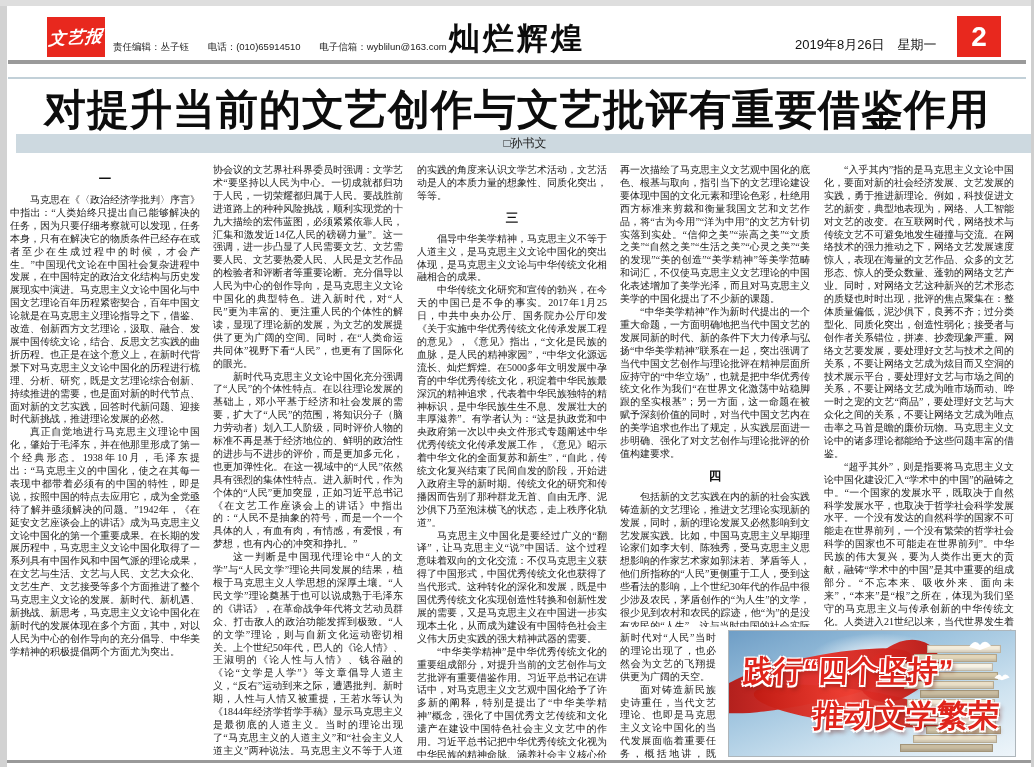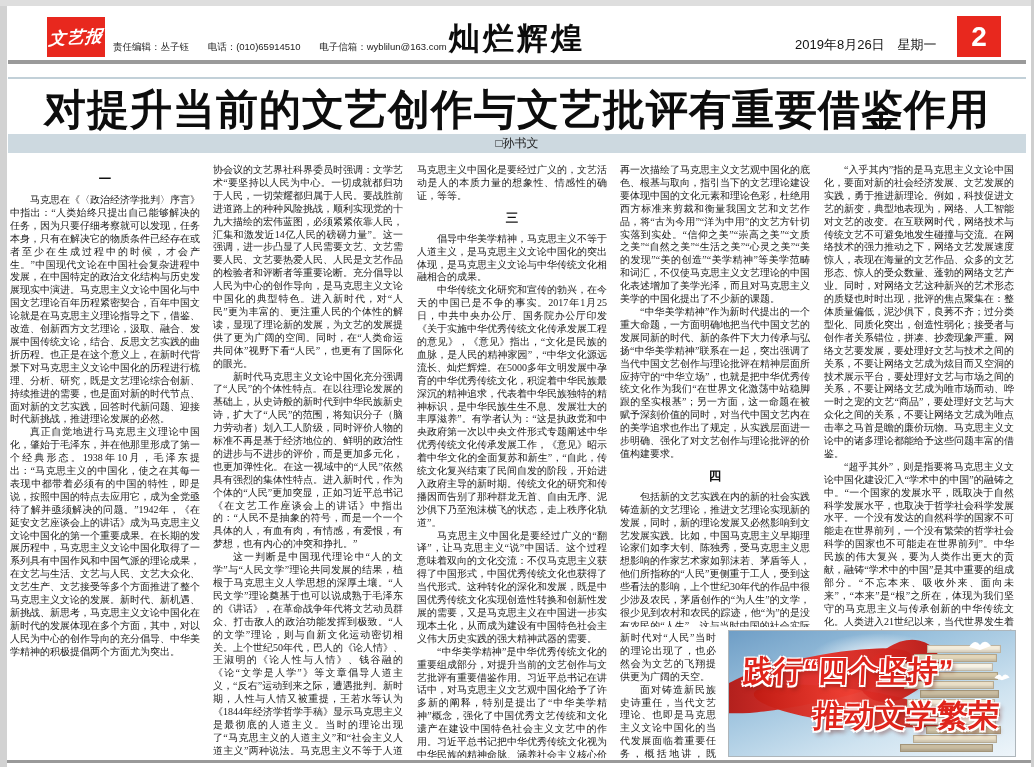--- a/index.html
+++ b/index.html
@@ -24,21 +24,21 @@
   .pagenum{position:absolute;left:957px;top:16px;width:44px;height:41px;background:var(--brand-red,#e8281e);
         color:#fff;font-size:28px;font-weight:bold;display:flex;align-items:center;justify-content:center;
         font-family:"Liberation Sans",sans-serif;}
   .rule{position:absolute;}
   .header-rule{left:8px;width:1018px;top:60px;height:3.5px;background:#9a9a9a;}
   .headline-rule{left:8px;width:1018px;top:77px;height:2px;background:#c2d0d8;}
   .bottom-rule{left:0;width:1034px;top:760px;height:2.5px;background:#999;}
 
   h1{position:absolute;left:0;right:0;top:82px;margin:0;text-align:center;font-size:42px;
         font-weight:900;color:#0d0d0d;letter-spacing:1px;font-family:"Liberation Sans",sans-serif;}
-  .byline-bar{position:absolute;left:8px;width:1018px;top:134px;height:19px;background:var(--byline-bg,#cdd9e0);
+  .byline-bar{position:absolute;left:16px;width:1018px;top:134px;height:19px;background:var(--byline-bg,#cdd9e0);
         display:flex;align-items:center;justify-content:center;font-size:12px;color:#222;
         font-family:"Liberation Sans",sans-serif;}
 
   
   main{position:absolute;left:0;top:164px;width:1034px;height:596px;}
   .col{position:absolute;top:0;width:190px;height:594px;overflow:hidden;}
   .col:nth-child(1){left:10px;}
   .col:nth-child(2){left:213px;}
   .col:nth-child(3){left:417px;}
   .col:nth-child(4){left:620px;}
@@ -114,27 +114,27 @@
       <div class="col">
         <div class="col-main">
           <h3>一</h3>
           <p class="ind">马克思在《〈政治经济学批判〉序言》中指出：“人类始终只提出自己能够解决的任务，因为只要仔细考察就可以发现，任务本身，只有在解决它的物质条件已经存在或者至少在生成过程中的时候，才会产生。”中国现代文论在中国社会复杂进程中发展，在中国特定的政治文化结构与历史发展现实中演进。马克思主义文论中国化与中国文艺理论百年历程紧密契合，百年中国文论就是在马克思主义理论指导之下，借鉴、改造、创新西方文艺理论，汲取、融合、发展中国传统文论，结合、反思文艺实践的曲折历程。也正是在这个意义上，在新时代背景下对马克思主义文论中国化的历程进行梳理、分析、研究，既是文艺理论综合创新、持续推进的需要，也是面对新的时代节点、面对新的文艺实践，回答时代新问题、迎接时代新挑战，推进理论发展的必然。</p>
           <p class="ind">真正自觉地进行马克思主义理论中国化，肇始于毛泽东，并在他那里形成了第一个经典形态。1938年10月，毛泽东提出：“马克思主义的中国化，使之在其每一表现中都带着必须有的中国的特性，即是说，按照中国的特点去应用它，成为全党亟待了解并亟须解决的问题。”1942年，《在延安文艺座谈会上的讲话》成为马克思主义文论中国化的第一个重要成果。在长期的发展历程中，马克思主义文论中国化取得了一系列具有中国作风和中国气派的理论成果，在文艺与生活、文艺与人民、文艺大众化、文艺生产、文艺接受等多个方面推进了整个马克思主义文论的发展。新时代、新机遇、新挑战、新思考，马克思主义文论中国化在新时代的发展体现在多个方面，其中，对以人民为中心的创作导向的充分倡导、中华美学精神的积极提倡两个方面尤为突出。</p>
         </div>
       </div>
       <div class="col">
         <div class="col-main">
           <p class="noind">协会议的文艺界社科界委员时强调：文学艺术“要坚持以人民为中心。一切成就都归功于人民，一切荣耀都归属于人民。要战胜前进道路上的种种风险挑战，顺利实现党的十九大描绘的宏伟蓝图，必须紧紧依靠人民，汇集和激发近14亿人民的磅礴力量”。这一强调，进一步凸显了人民需要文艺、文艺需要人民、文艺要热爱人民、人民是文艺作品的检验者和评断者等重要论断。充分倡导以人民为中心的创作导向，是马克思主义文论中国化的典型特色。进入新时代，对“人民”更为丰富的、更注重人民的个体性的解读，显现了理论新的发展，为文艺的发展提供了更为广阔的空间。同时，在“人类命运共同体”视野下看“人民”，也更有了国际化的眼光。</p>
-          <p class="ind">新时代马克思主义文论中国化充分强调了“人民”的个体性特点。在以往理论发展的基础上，从史诗般的新时代到中华民族新史诗，扩大了“人民”的范围，将知识分子（脑力劳动者）划入工人阶级，同时评价人物的标准不再是基于经济地位的、鲜明的政治性的进步与不进步的评价，而是更加多元化，也更加弹性化。在这一视域中的“人民”依然具有强烈的集体性特点。进入新时代，作为个体的“人民”更加突显，正如习近平总书记《在文艺工作座谈会上的讲话》中指出的：“人民不是抽象的符号，而是一个一个具体的人，有血有肉，有情感，有爱恨，有梦想，也有内心的冲突和挣扎。”</p>
+          <p class="ind">新时代马克思主义文论中国化充分强调了“人民”的个体性特点。在以往理论发展的基础上，邓小平基于经济和社会发展的需要，扩大了“人民”的范围，将知识分子（脑力劳动者）划入工人阶级，同时评价人物的标准不再是基于经济地位的、鲜明的政治性的进步与不进步的评价，而是更加多元化，也更加弹性化。在这一视域中的“人民”依然具有强烈的集体性特点。进入新时代，作为个体的“人民”更加突显，正如习近平总书记《在文艺工作座谈会上的讲话》中指出的：“人民不是抽象的符号，而是一个一个具体的人，有血有肉，有情感，有爱恨，有梦想，也有内心的冲突和挣扎。”</p>
           <p class="ind">这一判断是中国现代理论中“人的文学”与“人民文学”理论共同发展的结果，植根于马克思主义人学思想的深厚土壤。“人民文学”理论奠基于也可以说成熟于毛泽东的《讲话》，在革命战争年代将文艺动员群众、打击敌人的政治功能发挥到极致。“人的文学”理论，则与自新文化运动密切相关。上个世纪50年代，巴人的《论人情》、王淑明的《论人性与人情》、钱谷融的《论“文学是人学”》等文章倡导人道主义，“反右”运动到来之际，遭遇批判。新时期，人性与人情又被重提，王若水等认为《1844年经济学哲学手稿》显示马克思主义是最彻底的人道主义。当时的理论出现了“马克思主义的人道主义”和“社会主义人道主义”两种说法。马克思主义不等于人道主义，两者虽都以寻求人的自由和人类解放为最高的鹄的，但实现这一目标的路径却不同，前者努力改造制度，讲制度的重组；后者努力改造自身，讲个人的解放。马克思主义人学思想的提出与深化，推进了中国马克思主义文论以人民为中心这一理论的深度，体现为：将人的全面发展作为文学艺术活动的出发点、落脚点与着眼点，从人</p>
         </div>
       </div>
       <div class="col">
         <div class="col-main">
-          <p class="noind">马克思主义中国化是要经过广义的，文艺活动是人的本质力量的想象性、情感性的确证，等等。</p>
+          <p class="noind">的实践的角度来认识文学艺术活动，文艺活动是人的本质力量的想象性、同质化突出，等等。</p>
           <h3>三</h3>
           <p class="ind">倡导中华美学精神，马克思主义不等于人道主义，是马克思主义文论中国化的突出体现，是马克思主义文论与中华传统文化相融相合的成果。</p>
           <p class="ind">中华传统文化研究和宣传的勃兴，在今天的中国已是不争的事实。2017年1月25日，中共中央办公厅、国务院办公厅印发《关于实施中华优秀传统文化传承发展工程的意见》，《意见》指出，“文化是民族的血脉，是人民的精神家园”，“中华文化源远流长、灿烂辉煌。在5000多年文明发展中孕育的中华优秀传统文化，积淀着中华民族最深沉的精神追求，代表着中华民族独特的精神标识，是中华民族生生不息、发展壮大的丰厚滋养”。有学者认为：“这是执政党和中央政府第一次以中央文件形式专题阐述中华优秀传统文化传承发展工作，《意见》昭示着中华文化的全面复苏和新生”，“自此，传统文化复兴结束了民间自发的阶段，开始进入政府主导的新时期。传统文化的研究和传播因而告别了那种群龙无首、自由无序、泥沙俱下乃至泡沫横飞的状态，走上秩序化轨道”。</p>
           <p class="ind">马克思主义中国化是要经过广义的“翻译”，让马克思主义“说”中国话。这个过程意味着双向的文化交流：不仅马克思主义获得了中国形式，中国优秀传统文化也获得了当代形式。这种转化的深化和发展，既是中国优秀传统文化实现创造性转换和创新性发展的需要，又是马克思主义在中国进一步实现本土化，从而成为建设有中国特色社会主义伟大历史实践的强大精神武器的需要。</p>
           <p class="ind">“中华美学精神”是中华优秀传统文化的重要组成部分，对提升当前的文艺创作与文艺批评有重要借鉴作用。习近平总书记在讲话中，对马克思主义文艺观中国化给予了许多新的阐释，特别是提出了“中华美学精神”概念，强化了中国优秀文艺传统和文化遗产在建设中国特色社会主义文艺中的作用。习近平总书记把中华优秀传统文化视为中华民族的精神命脉、涵养社会主义核心价值观的重要源泉和我们在世界文化激荡中站稳脚跟的坚实基础，要求文艺工作者“要结合新的时代条件传承和弘扬中华优秀传统文化，传承和弘扬中华美学精神，努力创作生产更多传播当代中国价值观念、体现中华文化精神、反映中国人审美追求”的优秀作品。“中华美学精神”</p>
         </div>
       </div>
       <div class="col">
         <div class="col-main">
           <p class="noind">再一次描绘了马克思主义文艺观中国化的底色、根基与取向，指引当下的文艺理论建设要体现中国的文化元素和理论色彩，杜绝用西方标准来剪裁和衡量我国文艺和文艺作品，将“古为今用”“洋为中用”的文艺方针切实落到实处。“信仰之美”“崇高之美”“文质之美”“自然之美”“生活之美”“心灵之美”“美的发现”“美的创造”“美学精神”等美学范畴和词汇，不仅使马克思主义文艺理论的中国化表述增加了美学光泽，而且对马克思主义美学的中国化提出了不少新的课题。</p>

